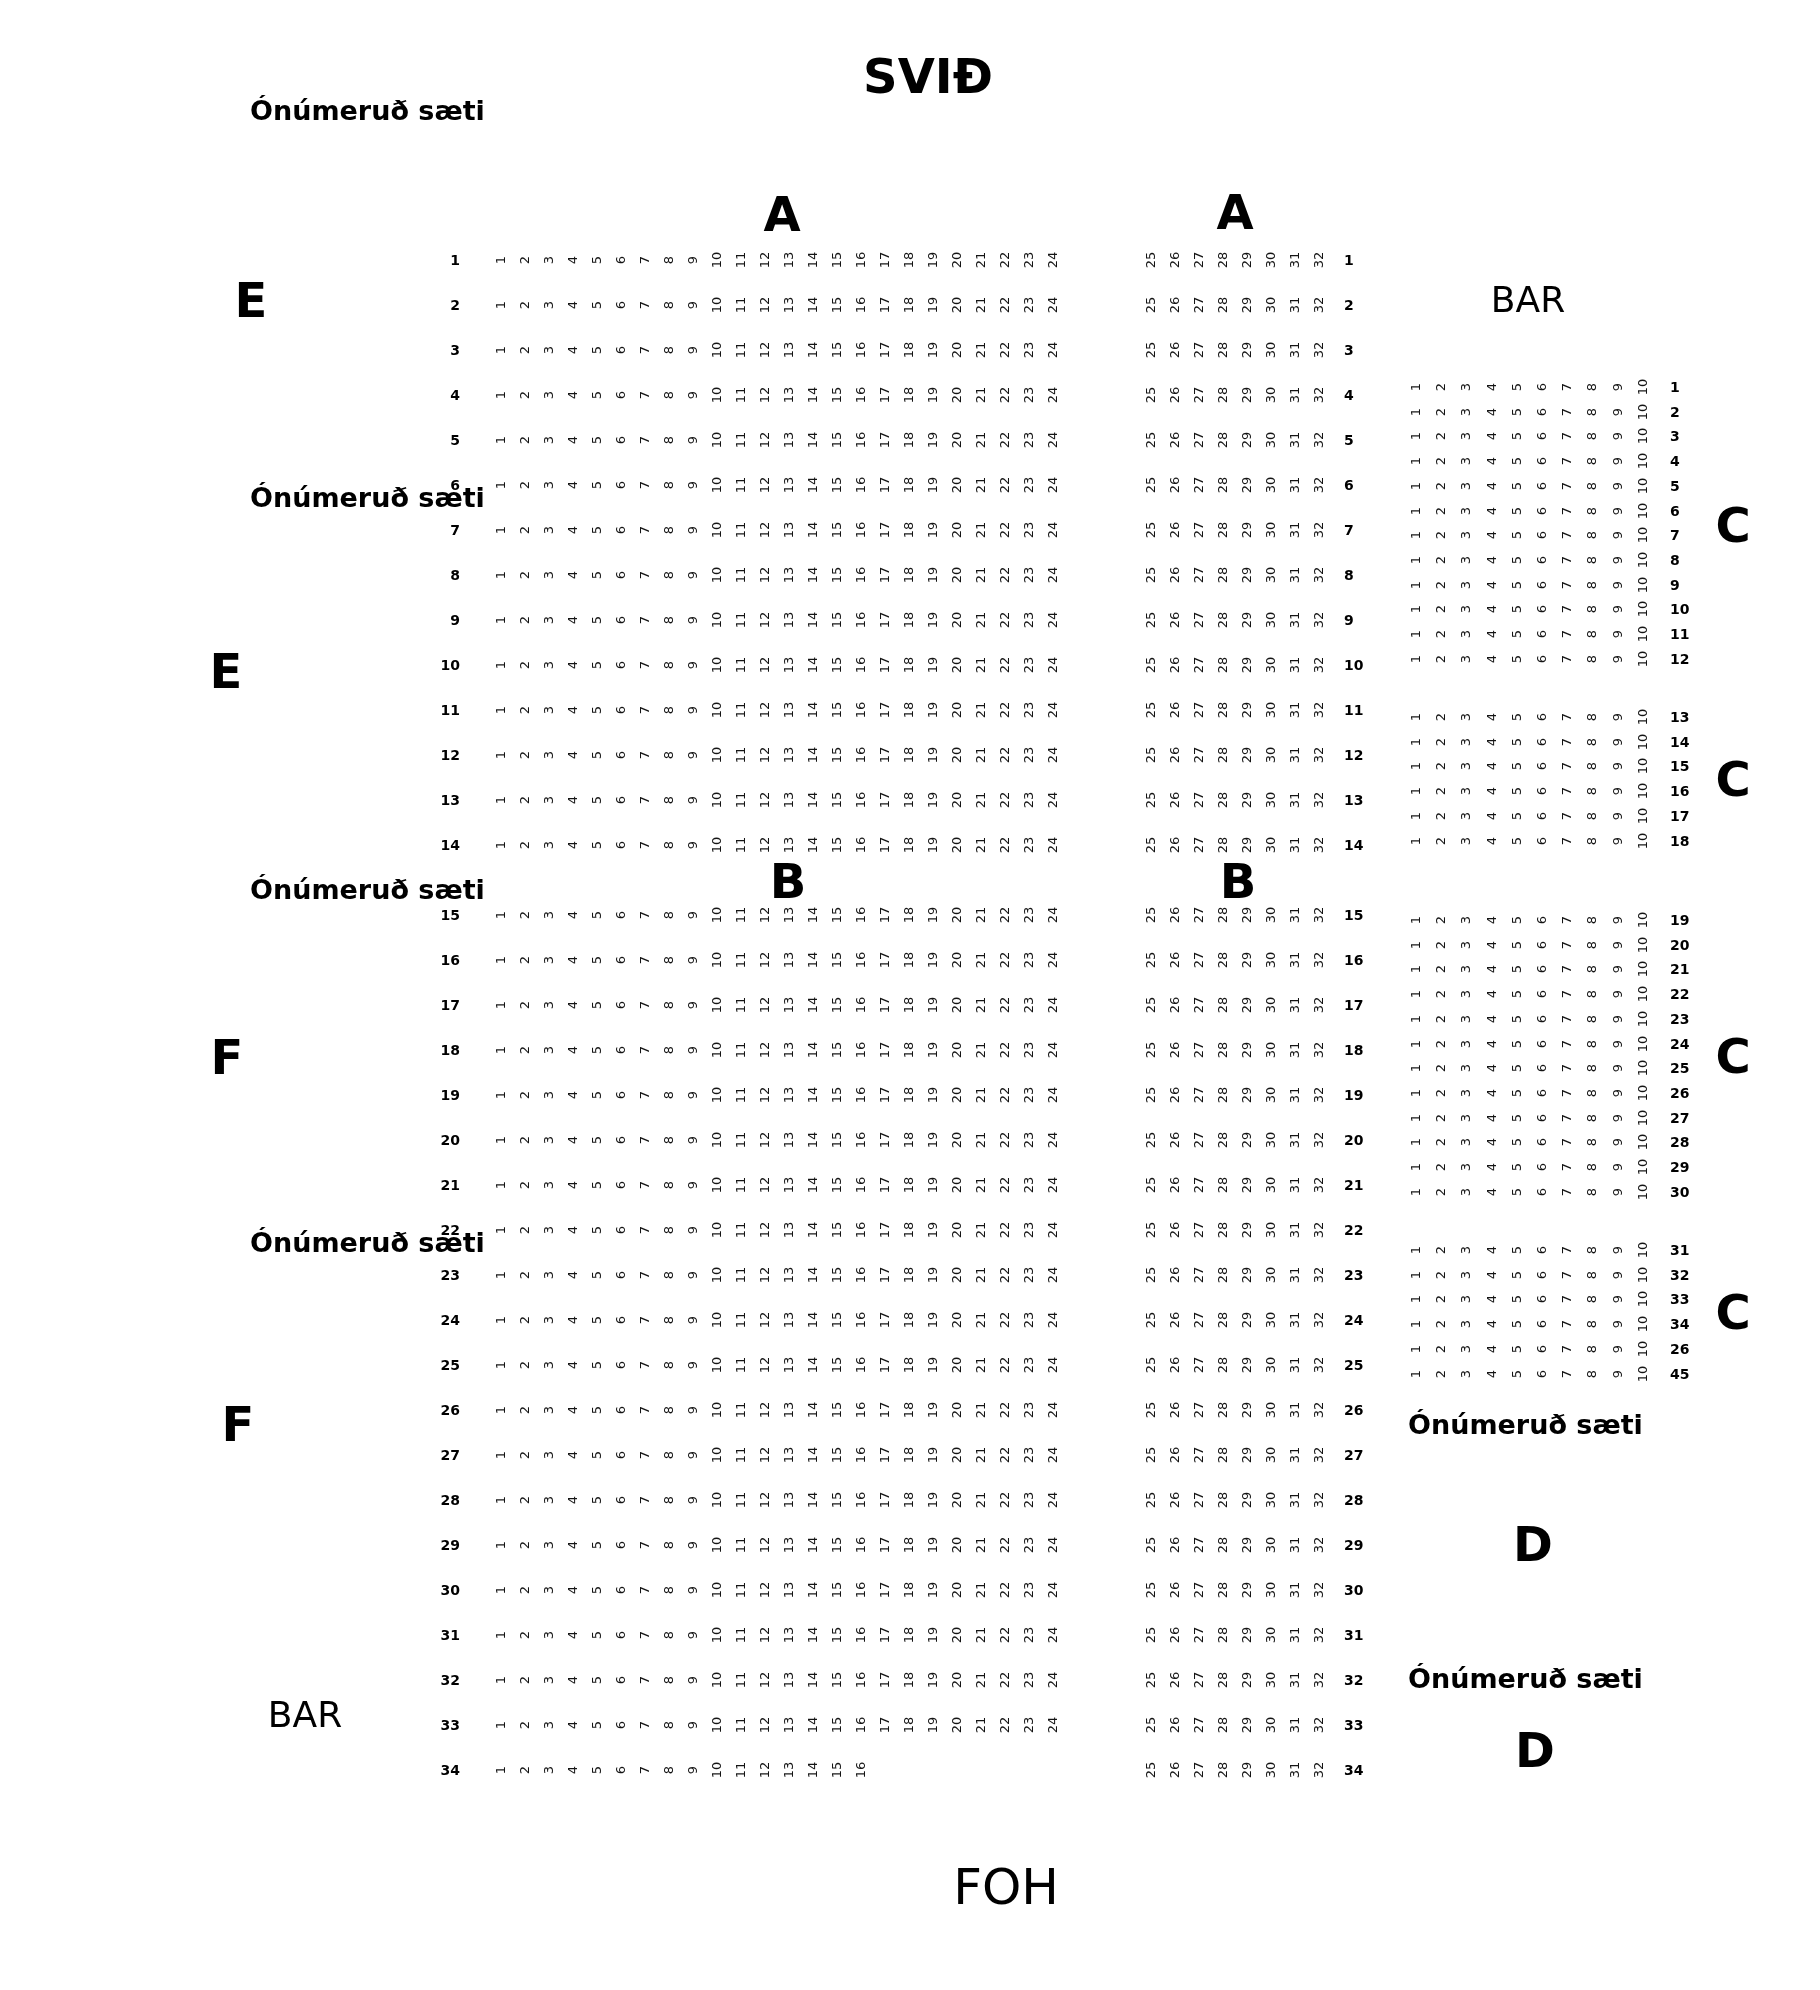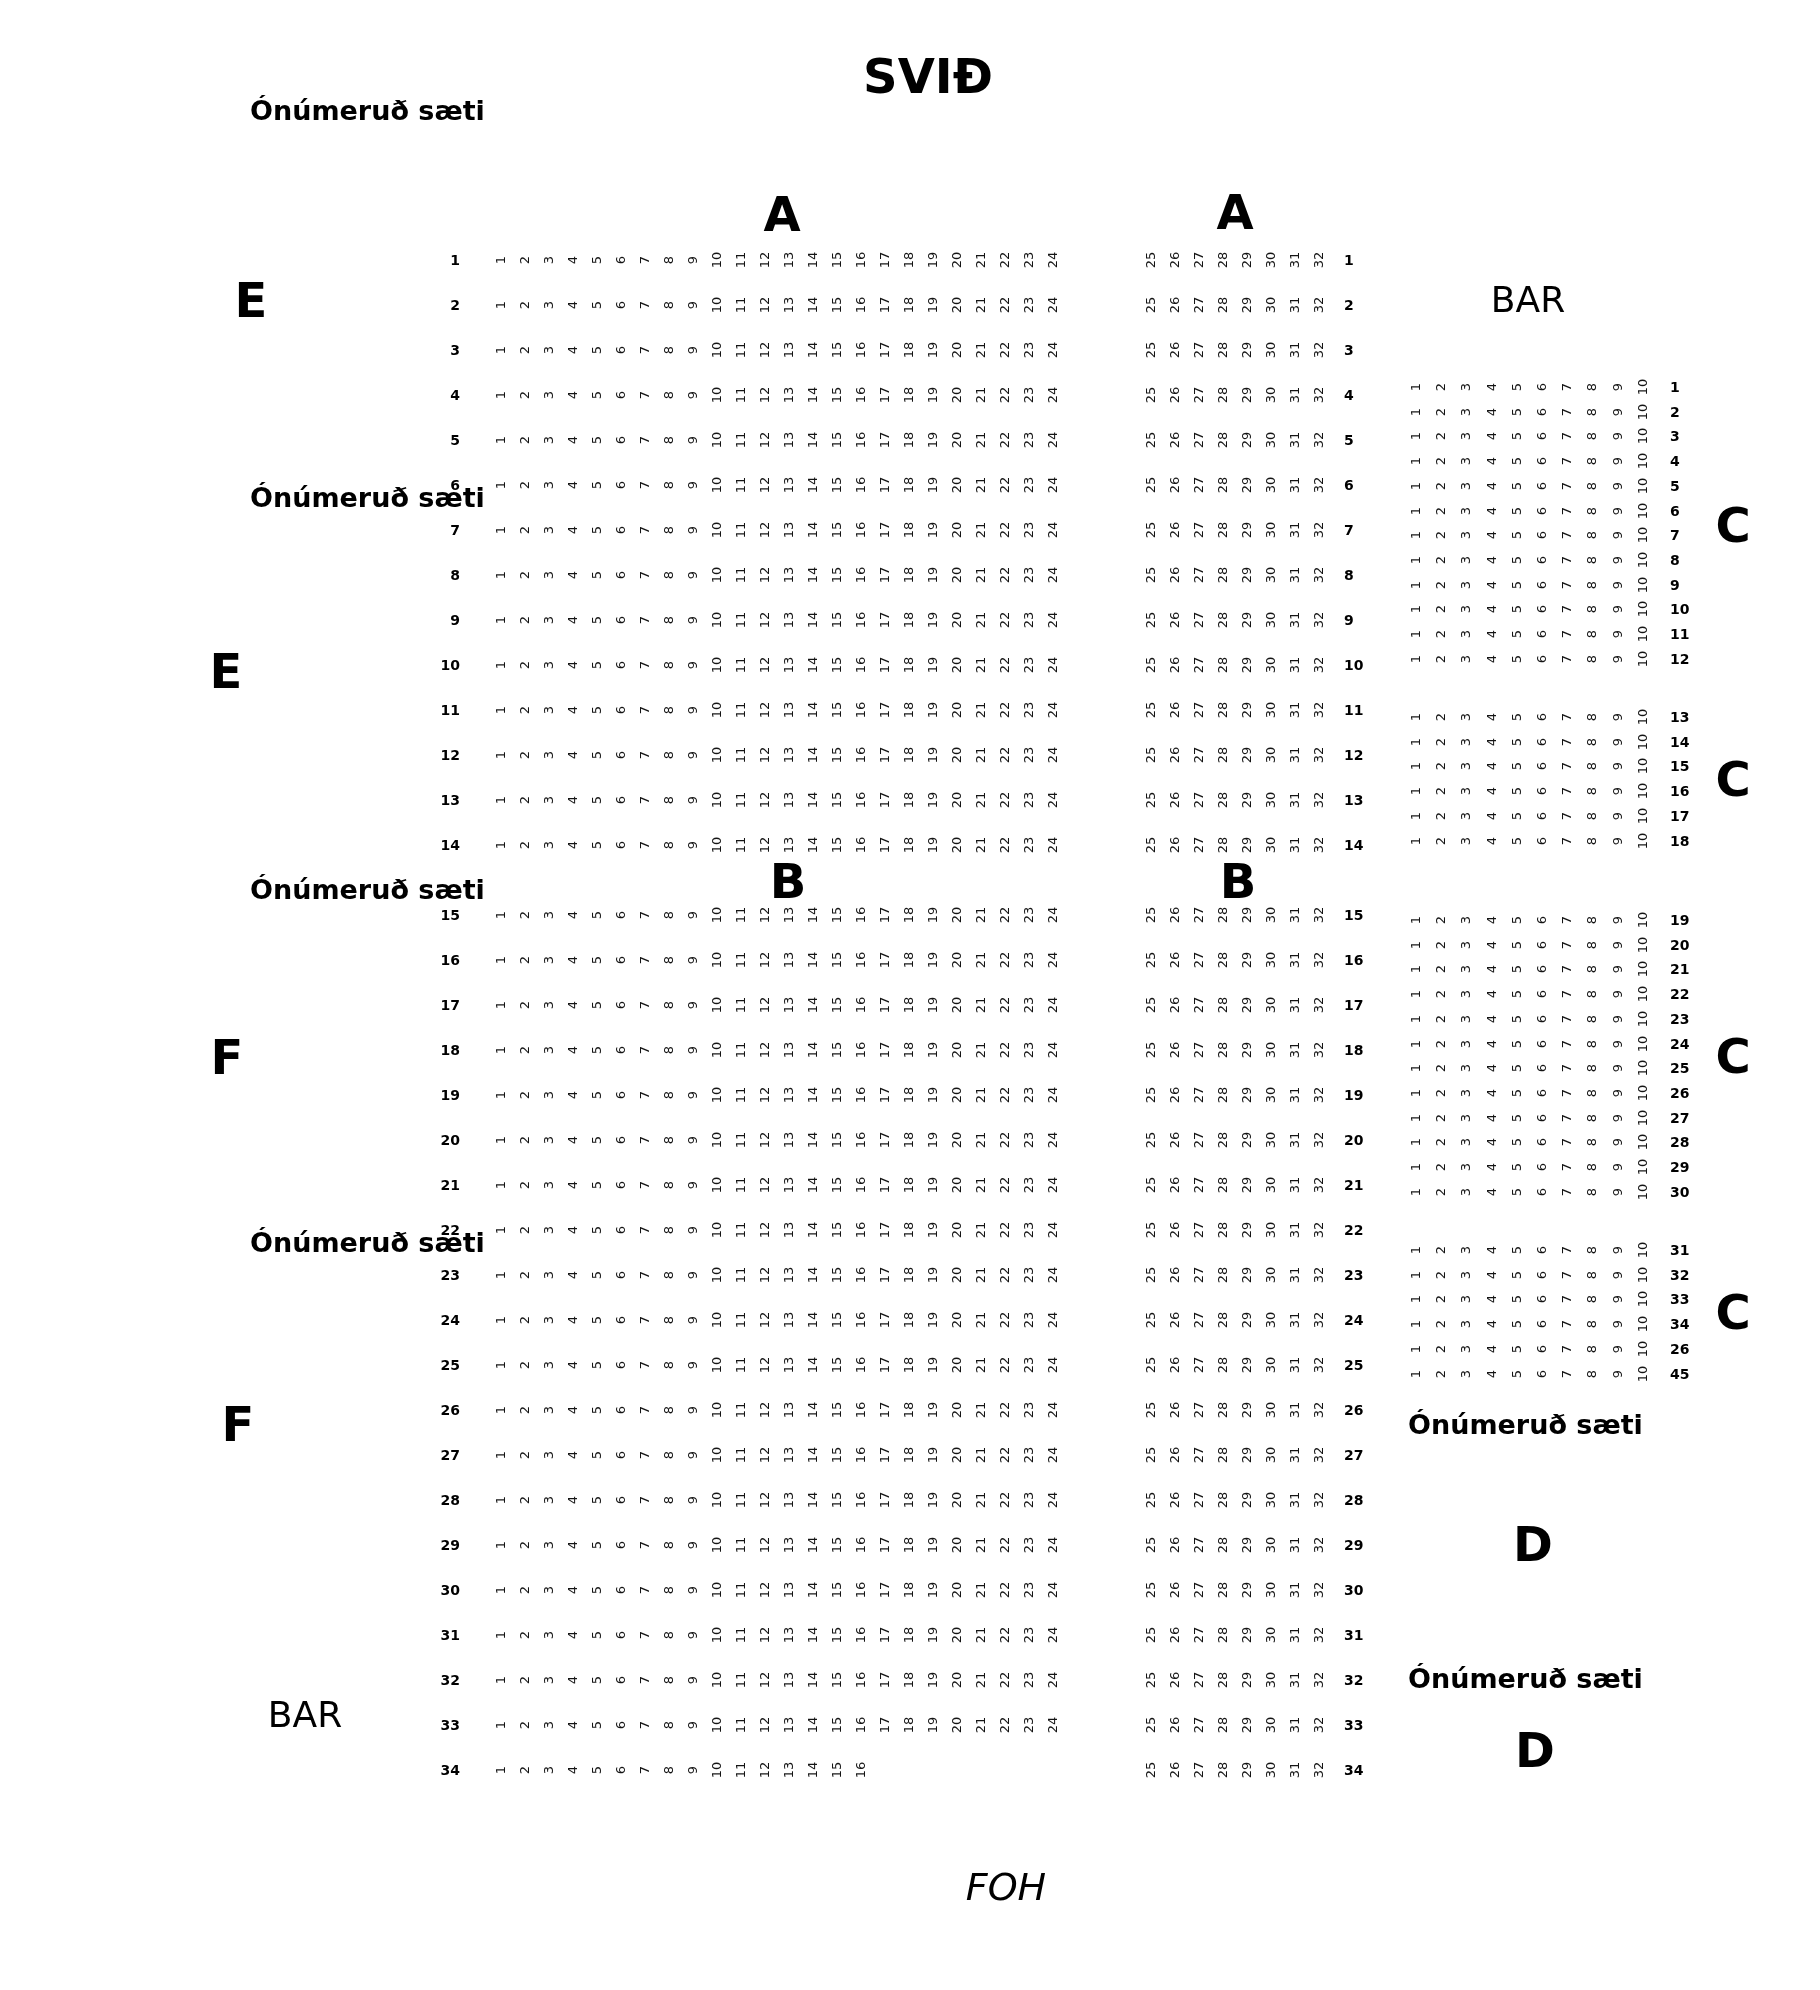--- a/index.html
+++ b/index.html
@@ -6,22 +6,22 @@
   #chart{
     position:relative;width:1820px;height:1990px;background:#ffffff;color:#000;
     font-family:"DejaVu Sans","Liberation Sans",sans-serif;overflow:hidden;
   }
   .big{
     position:absolute;font-size:48px;font-weight:700;line-height:1;
     transform:translate(-50%,-50%);white-space:nowrap;
   }
   .bar-label{position:absolute;font-size:36px;font-weight:400;line-height:1;
     transform:translate(-50%,-50%);white-space:nowrap;}
-  .foh-label{position:absolute;font-size:38px;font-weight:400;line-height:1;
-    transform:translate(-50%,-50%);white-space:nowrap;font-style:italic;}
+  .foh-label{position:absolute;font-size:50px;font-weight:400;line-height:1;
+    transform:translate(-50%,-50%);white-space:nowrap;}
   .unnum{
     position:absolute;font-size:27px;font-weight:700;line-height:1;
     transform:translateY(-50%);white-space:nowrap;
   }
   .seat{
     position:absolute;font-size:13px;font-weight:400;line-height:1;
     transform:translate(-50%,-50%) rotate(-90deg);white-space:nowrap;color:#141414;
     cursor:default;
   }
   .rownum{

